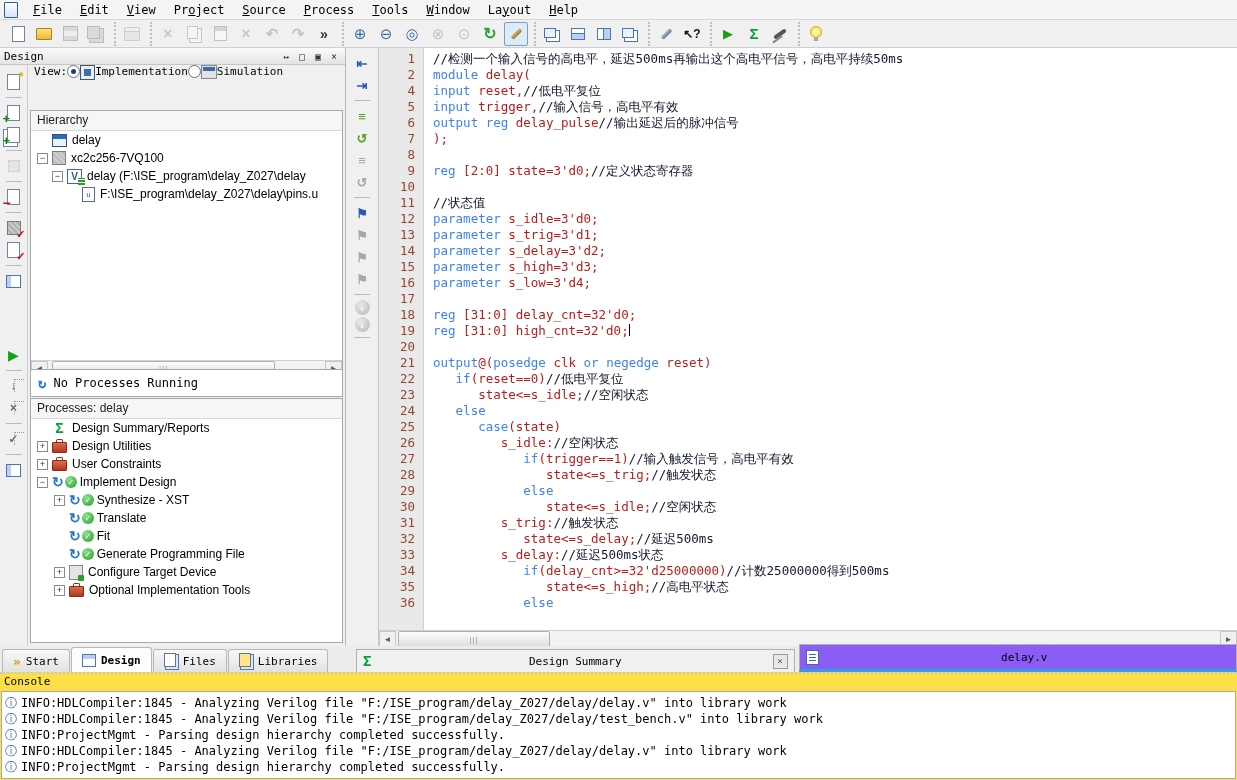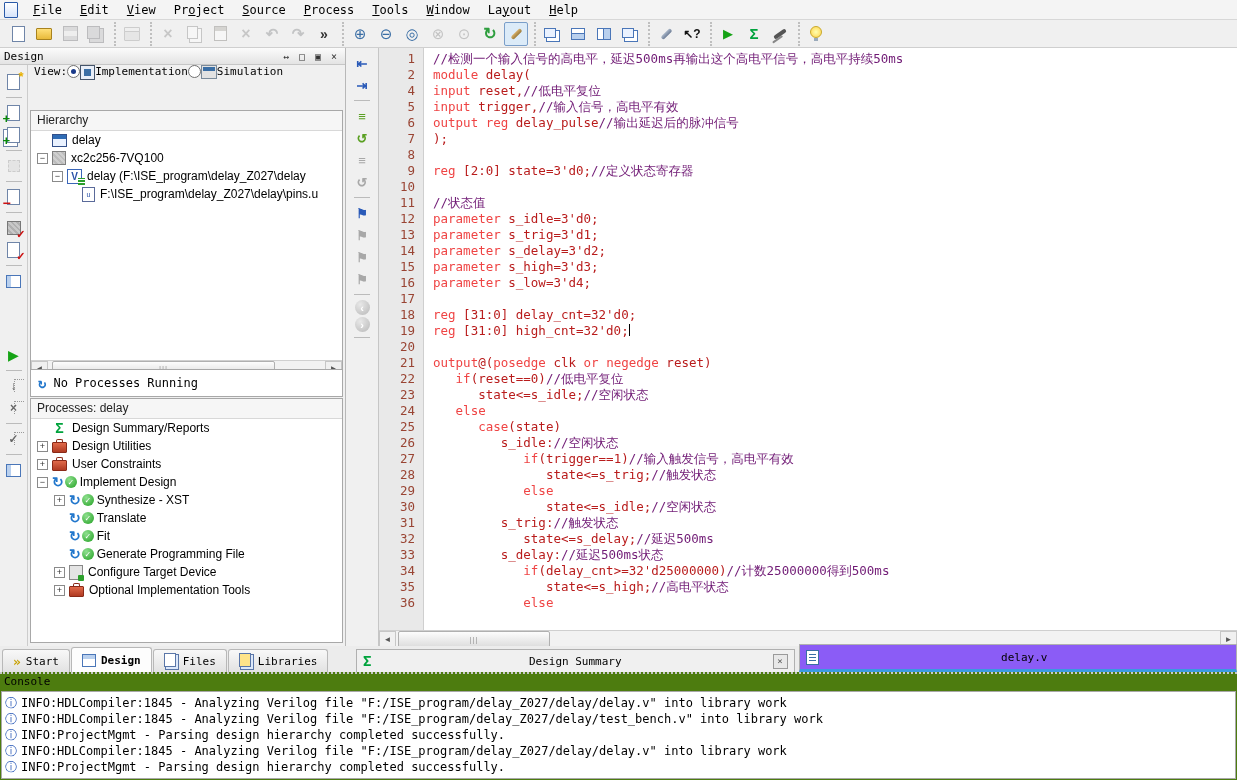--- a/index.html
+++ b/index.html
@@ -146,22 +146,22 @@
   .e-gray{color:#a8a8a8;font-weight:bold}
   .circ{width:15px;height:15px;border-radius:50%;background:radial-gradient(circle at 35% 30%,#e8e8e8,#b8b8b8);
         color:#fff;font-size:11px;font-weight:bold;display:flex;align-items:center;justify-content:center}
 
   #ed-area{position:absolute;left:379px;top:0;right:0;height:582px;background:#fff;overflow:hidden}
   #gutter-bg{position:absolute;left:0;top:0;bottom:0;width:44px;background:#e9e9e9;border-right:1px solid #cfcfcf}
   #code{position:absolute;left:0;top:3px;right:0;font-family:"DejaVu Sans Mono",monospace;font-size:12.5px}
   .cl{height:16px;line-height:16px;white-space:pre;position:relative}
   .lnum{display:inline-block;width:36px;text-align:right;padding-right:9px;color:#994433;position:relative}
   .ltxt{padding-left:9px}
-  .k{color:#ef4444}
-  .c{color:#701a75}
+  .k{color:#3b82f6}
+  .c{color:#0f172a}
   .p{color:#b91c1c}
   .caret{display:inline-block;width:1px;height:12px;background:#000;vertical-align:-1px}
 
   #ed-hscroll{position:absolute;left:379px;right:0;top:582px;height:16px;background:#f2f2f2;border-top:1px solid #cfcfcf;display:flex}
   #ed-hscroll .hs-btn{height:15px}
   #ed-hscroll .hs-thumb{height:15px}
 
   
   #tabsrow{position:absolute;top:646px;left:0;right:0;height:26px;background:#ececec;border-bottom:1px solid #cfcfcf;display:flex}
   #left-tabs{width:346px;display:flex;align-items:flex-end;padding-left:2px;gap:1px;flex:none;
@@ -178,21 +178,21 @@
   .etab{height:22px;flex:1;display:flex;align-items:center;padding:0 6px;border:1px solid #b0b0b0;border-bottom:none;
         background:#f0f0f0;position:relative;cursor:default}
   .etab .lbl{flex:1;text-align:center}
   .etab.sel{background:#8b5cf6;border-bottom:3px solid #3a9adf;height:24px}
   .etab-doc{width:11px;height:13px;background:#fff;border:1px solid #3a6ea5;position:relative;flex:none}
   .etab-doc::after{content:"";position:absolute;left:2px;right:2px;top:3px;height:1px;background:#3a6ea5;box-shadow:0 3px 0 #3a6ea5,0 6px 0 #3a6ea5}
   .etab-close{width:13px;height:13px;border:1px solid #9a9a9a;background:#e8e8e8;color:#555;font-size:9px;
               display:flex;align-items:center;justify-content:center;flex:none;cursor:default}
 
   
-  #console{position:absolute;top:672px;left:0;right:0;bottom:0;background:#4d7c0f;border-top:2px dotted #c9c9c9}
+  #console{position:absolute;top:672px;left:0;right:0;bottom:0;background:#fde047;border-top:2px dotted #c9c9c9}
   #console-title{height:16px;line-height:16px;padding-left:4px;font-family:"DejaVu Sans Mono",monospace;font-size:11px}
   #console-body{position:absolute;top:17px;left:1px;right:1px;bottom:1px;background:#fff;border:1px solid #a8a8a8;
                 overflow:hidden;padding:3px 0 0 2px}
   .conline{height:16px;line-height:16px;display:flex;align-items:center;white-space:nowrap;
            font-family:"DejaVu Sans Mono",monospace;font-size:12px}
   .info-ic{color:#2a5ab8;font-size:12px;margin:0 4px 0 1px;flex:none}
 </style>
 </head>
 <body>
 

